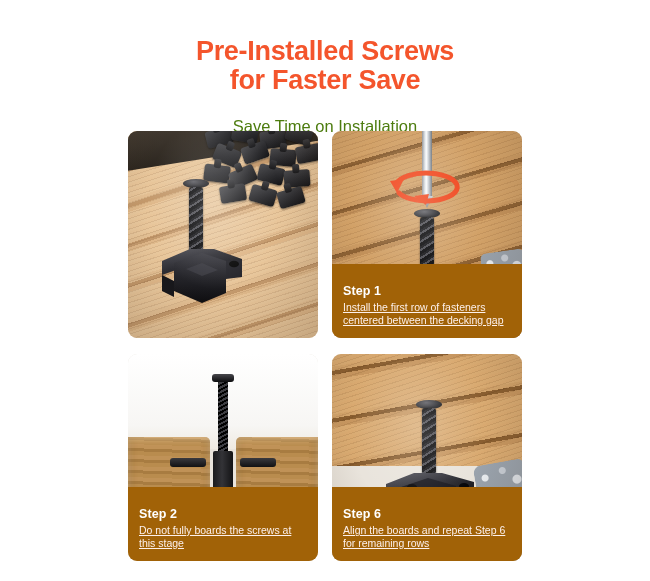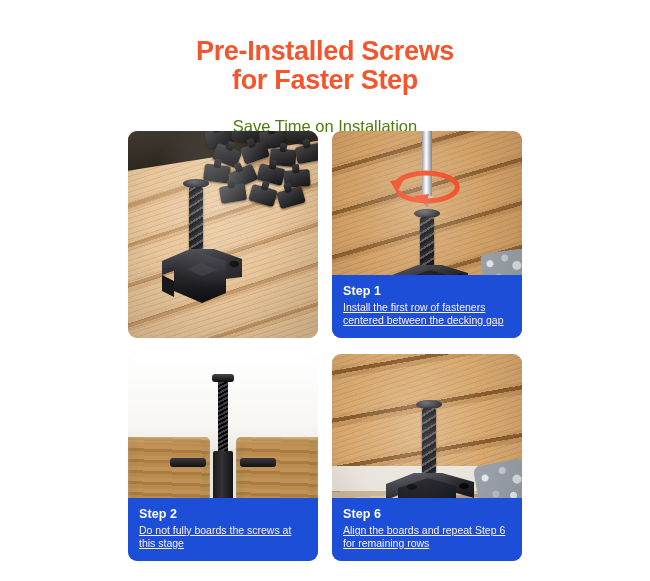--- a/index.html
+++ b/index.html
@@ -315,23 +315,23 @@
         #b29c7f 7px,#b29c7f 10px,
         #d6c6ae 10px,#d6c6ae 15px);
   }
 
   
   .caption {
     position: absolute;
     left: 0;
     right: 0;
     bottom: 0;
-    background: #1d4ed8;
+    background: #a16207;
     color: #ffffff;
-    padding: 9px 11px 11px 11px;
+    padding: 20px 11px 11px 11px;
     box-sizing: border-box;
     margin-top: 8px;
   }
   .caption .step {
     font-size: 12.5px;
     font-weight: bold;
     line-height: 15px;
     margin: 0 0 2px 0;
     letter-spacing: .1px;
   }
@@ -343,21 +343,21 @@
     font-weight: normal;
     text-decoration: underline;
   }
 </style>
 </head>
 <body>
 
 <div class="header">
   <h1 class="title">
     <span>Pre-Installed Screws</span>
-    <span class="line2">for Faster Step</span>
+    <span class="line2">for Faster Save</span>
   </h1>
   <p class="subtitle">Save Time on Installation</p>
 </div>
 
 <div class="grid">
 
   <div class="panel p1">
     <div class="scene">
       <div class="deck-persp"></div>
       <div class="grain"></div>

